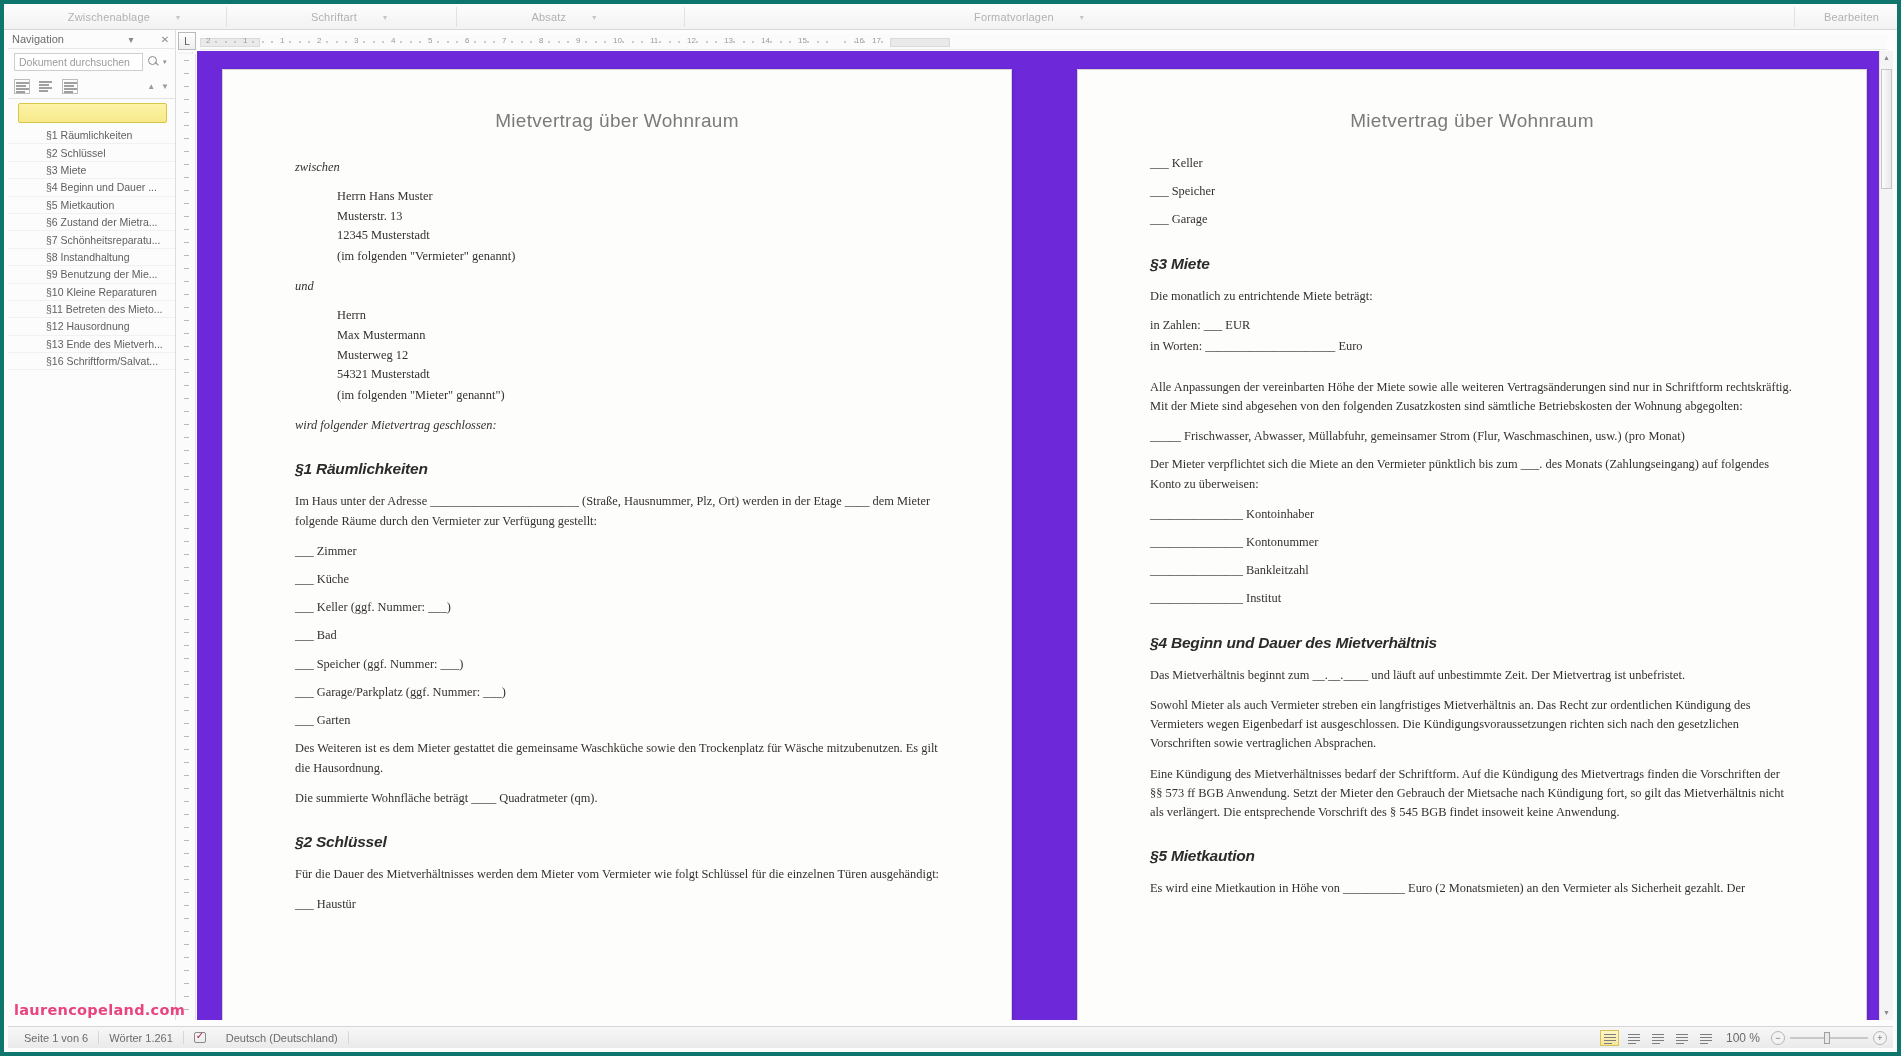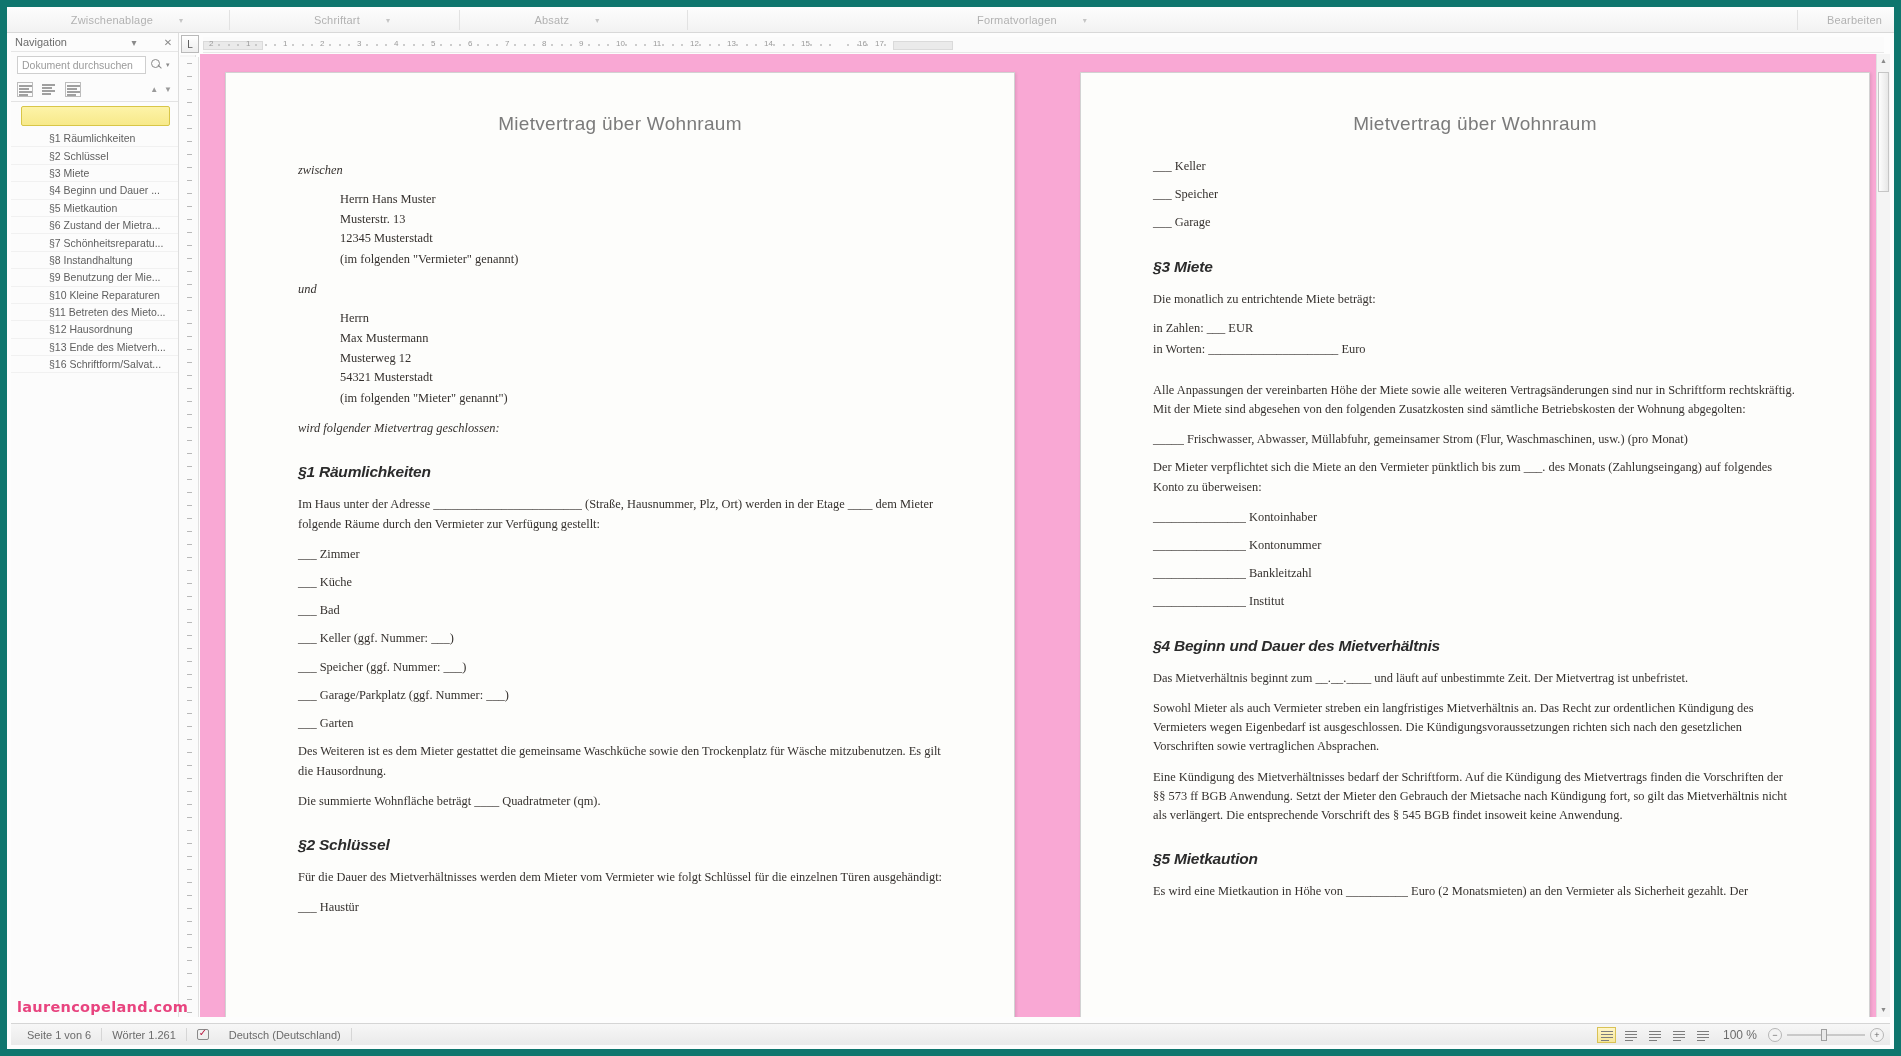--- a/index.html
+++ b/index.html
@@ -5,21 +5,21 @@
   * { box-sizing: border-box; margin: 0; padding: 0; }
   html, body {
     width: 1901px; height: 1056px;
     overflow: hidden;
     font-family: "Liberation Sans", sans-serif;
     background: #ffffff;
   }
   #app {
     position: relative;
     width: 1901px; height: 1056px;
-    border: 7px solid #0f766e;
+    border: 4px solid #0f766e;
     background: #fdfdfd;
     overflow: hidden;
   }
 
   
   .ribbon {
     position: absolute; left: 0; top: 0; right: 0; height: 26px;
     background: linear-gradient(#fdfdfd, #f2f2f2);
     border-bottom: 1px solid #d8d8d8;
   }
@@ -160,21 +160,21 @@
     background: #bdbdbd; border-radius: 50%;
   }
   .hruler .seg {
     position: absolute; top: 4px; height: 9px;
     background: #eaeaea; border: 1px solid #dadada;
   }
 
   
   .canvas {
     position: absolute; left: 193px; top: 47px; right: 4px; bottom: 32px;
-    background: #f9a8d4; overflow: hidden;
+    background: #6d28d9; overflow: hidden;
   }
   .page {
     position: absolute; top: 18px;
     background: #fdfdfb;
     border: 1px solid #d2d2d2;
     box-shadow: 1px 1px 3px rgba(0,0,0,.12);
     overflow: hidden;
   }
   #page-left  { left: 25px;  width: 790px; height: 1010px; }
   #page-right { left: 880px; width: 790px; height: 1010px; }
@@ -600,22 +600,22 @@
             <p class="ind tight">Herrn</p>
             <p class="ind tight">Max Mustermann</p>
             <p class="ind tight">Musterweg 12</p>
             <p class="ind tight">54321 Musterstadt</p>
             <p class="ind">(im folgenden "Mieter" genannt")</p>
             <p class="ital gap">wird folgender Mietvertrag geschlossen:</p>
             <h2>§1 Räumlichkeiten</h2>
             <p class="">Im Haus unter der Adresse ________________________ (Straße, Hausnummer, Plz, Ort) werden in der Etage ____ dem Mieter folgende Räume durch den Vermieter zur Verfügung gestellt:</p>
             <p class="ind2 listline">___ Zimmer</p>
             <p class="ind2 listline">___ Küche</p>
+            <p class="ind2 listline">___ Keller (ggf. Nummer: ___)</p>
             <p class="ind2 listline">___ Bad</p>
-            <p class="ind2 listline">___ Keller (ggf. Nummer: ___)</p>
             <p class="ind2 listline">___ Speicher (ggf. Nummer: ___)</p>
             <p class="ind2 listline">___ Garage/Parkplatz (ggf. Nummer: ___)</p>
             <p class="ind2 listline gap">___ Garten</p>
             <p class="">Des Weiteren ist es dem Mieter gestattet die gemeinsame Waschküche sowie den Trockenplatz für Wäsche mitzubenutzen. Es gilt die Hausordnung.</p>
             <p class="">Die summierte Wohnfläche beträgt ____ Quadratmeter (qm).</p>
             <h2>§2 Schlüssel</h2>
             <p class="">Für die Dauer des Mietverhältnisses werden dem Mieter vom Vermieter wie folgt Schlüssel für die einzelnen Türen ausgehändigt:</p>
             <p class="ind2 listline">___ Haustür</p>
           </div>
       </div>

